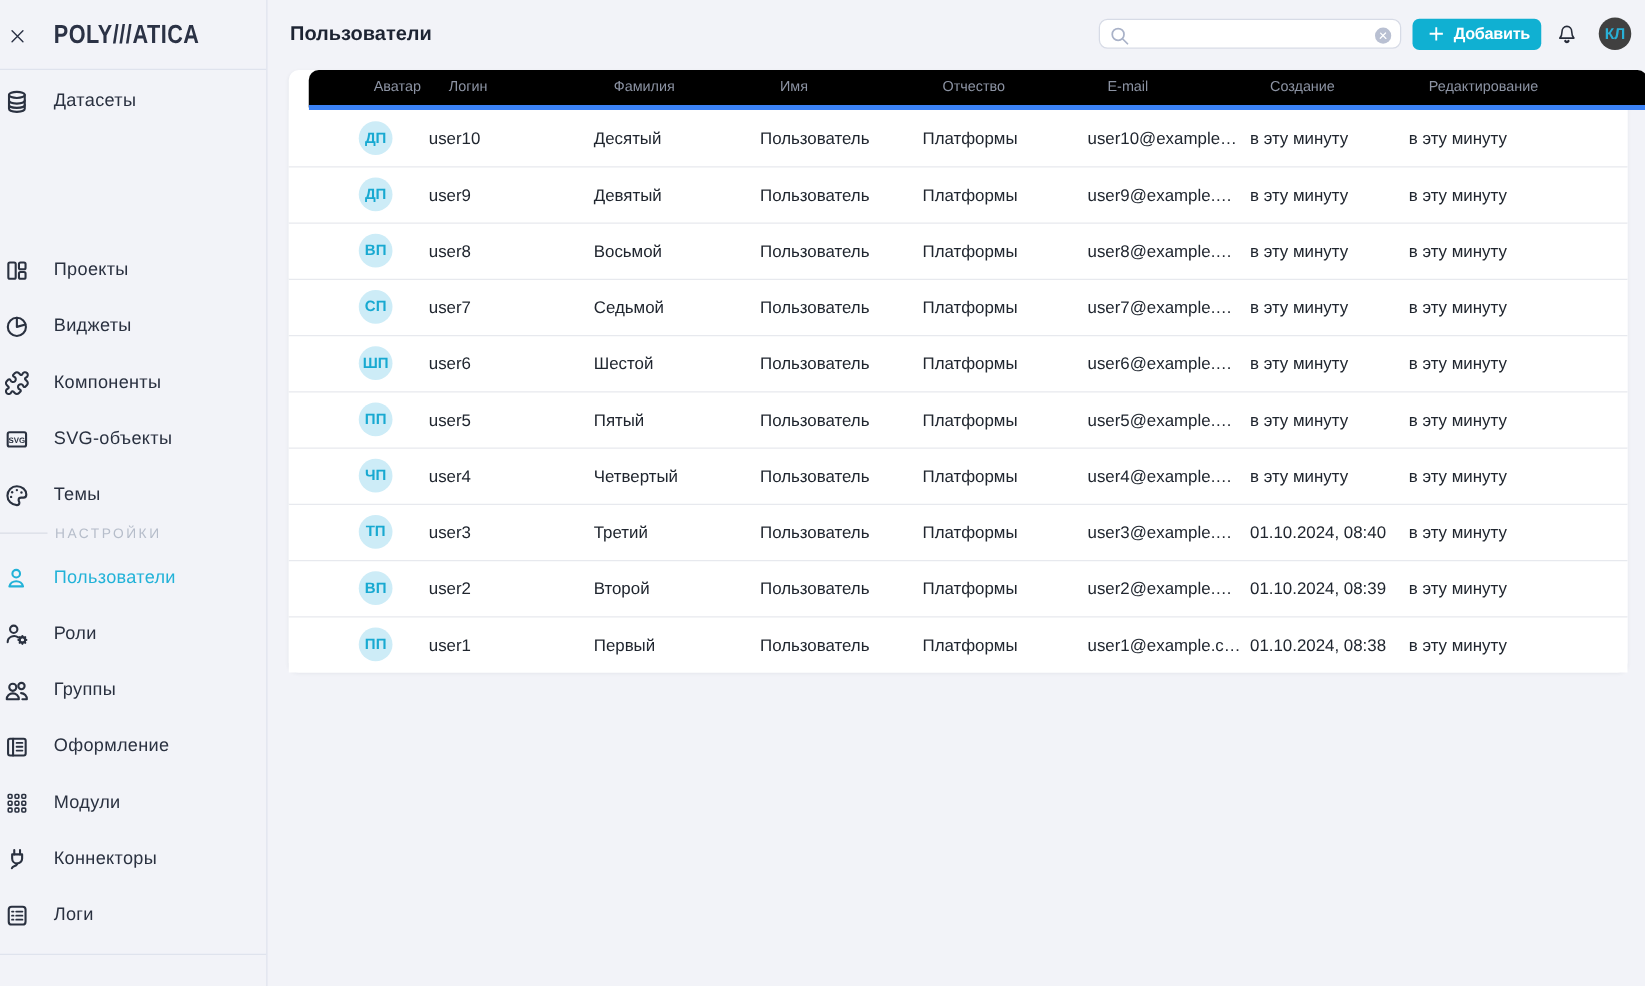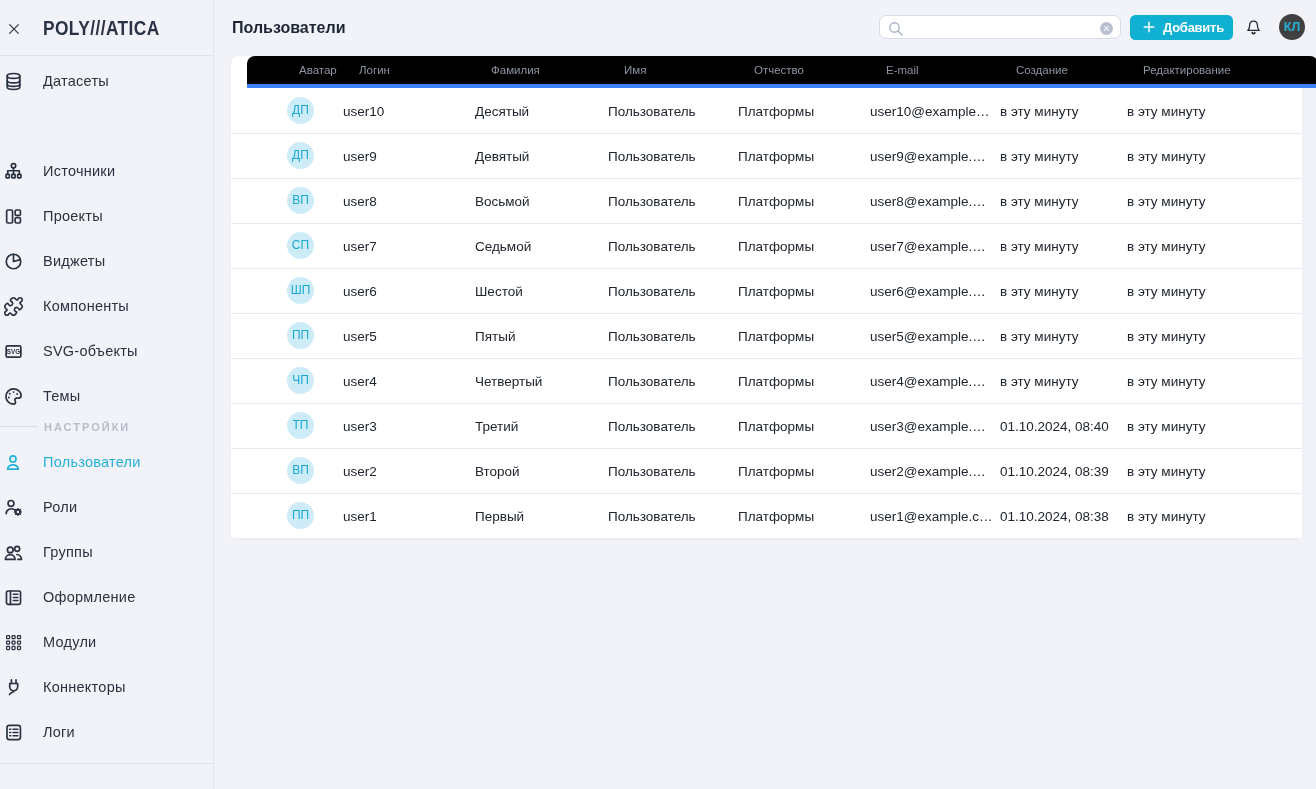--- a/index.html
+++ b/index.html
@@ -10,21 +10,21 @@
 .sidebar{position:absolute;left:0;top:0;width:214px;height:789px;background:#f2f3f8;border-right:1px solid #dfe3ed}
 .sb-head{position:absolute;top:0;left:0;width:213px;height:56px;border-bottom:1px solid #dfe3ed}
 .x-btn{position:absolute;left:8px;top:22.5px;width:12px;height:12px}
 .logo{position:absolute;left:43px;top:16px;font-size:21px;font-weight:700;color:#2b3245;white-space:nowrap;transform:scaleX(.825);transform-origin:0 0;letter-spacing:0.5px}
 .it{position:absolute;left:0;width:213px;height:45px}
 .it svg{position:absolute;left:3px;top:12px;width:21px;height:21px}
 .it .lbl{position:absolute;left:43px;top:50%;transform:translateY(-50%);font-size:14.5px;color:#2a3140;letter-spacing:0.25px}
 .it.act .lbl{color:#22b2d8}
 .sec{position:absolute;left:0;top:415.5px;width:213px;height:22px}
 .sec .ln{position:absolute;left:0;top:10px;width:38px;height:1px;background:#d9dde5}
-.sec .tx{position:absolute;left:44px;top:50%;transform:translateY(-50%);font-size:11px;font-weight:700;letter-spacing:2px;color:#b6bdca}
+.sec .tx{position:absolute;left:44px;top:50%;transform:translateY(-50%);font-size:11px;font-weight:400;letter-spacing:2px;color:#b6bdca}
 .sb-foot{position:absolute;left:0;top:763px;width:213px;height:26px;border-top:1px solid #dfe3ed}
 .sb-foot .tx{position:absolute;left:0;width:213px;top:28px;text-align:center;font-size:11px;color:#a9b0bf}
 
 .title{position:absolute;left:232px;top:18.5px;font-size:16px;font-weight:700;color:#1d2433}
 .search{position:absolute;left:879px;top:15px;width:242px;height:24px;background:#fff;border:1px solid #d7dbe6;border-radius:7px}
 .search .mag{position:absolute;left:8px;top:4.5px}
 .search .clr{position:absolute;right:7px;top:6px;width:13px;height:13px;border-radius:50%;background:#b9c0d2}
 .search .clr:before,.search .clr:after{content:"";position:absolute;left:3.1px;top:6px;width:6.8px;height:1.4px;background:#fff;border-radius:1px}
 .search .clr:before{transform:rotate(45deg)}
 .search .clr:after{transform:rotate(-45deg)}
@@ -35,21 +35,21 @@
 .avatar{position:absolute;left:1279px;top:14px;width:26px;height:26px;border-radius:50%;background:#404040;text-align:center}
 .avatar span{font-size:12.5px;font-weight:700;color:#28b0d6;line-height:26px}
 
 .card{position:absolute;left:231px;top:56px;width:1071px;height:482px;background:#fff;border-radius:8px;box-shadow:0 1px 3px rgba(40,50,70,.06)}
 .thead{position:absolute;left:16px;top:0;width:1071px;height:32px;background:#000000;border-radius:8px 8px 0 0;border-bottom:4px solid #3b82f6}
 .th{position:absolute;top:50%;transform:translateY(-50%);font-size:11.5px;color:#8c93a3}
 .row{position:absolute;left:0;width:1071px;height:45px;background:#fff}
 .rsep{position:absolute;left:0;width:1071px;height:1px;background:#e7e9ee}
 .td{position:absolute;top:50%;transform:translateY(-50%);font-size:13.5px;color:#20262f;white-space:nowrap}
 .av{position:absolute;left:56px;top:9px;width:27px;height:27px;border-radius:50%;background:#cdecf7;text-align:center}
-.av span{font-size:12px;font-weight:400;color:#18a9d1;line-height:27px}
+.av span{font-size:12px;font-weight:700;color:#18a9d1;line-height:27px}
 .c1{left:52px}.c2{left:112px}.c3{left:244px}.c4{left:377px}.c5{left:507px}.c6{left:639px}.c7{left:769px}.c8{left:896px}
 svg.ic{stroke:#2a3140;fill:none;stroke-width:1.6;stroke-linecap:round;stroke-linejoin:round}
 svg.ic.cy{stroke:#22b2d8}
 </style>
 </head>
 <body>
 <div class="sidebar">
   <div class="sb-head">
     <svg class="x-btn" viewBox="0 0 16 16">
         <path d="M2.2 2.2 L13.8 13.8 M13.8 2.2 L2.2 13.8" stroke="#2b3245" stroke-width="1.5" stroke-linecap="round"></path>
@@ -57,30 +57,20 @@
     <div class="logo">POLY///ATICA</div>
   </div>
   <div class="it" style="top:58.5px">
       <svg class="ic" viewBox="0 0 20 20">
         <ellipse cx="10" cy="4.7" rx="6" ry="2.3"></ellipse>
         <path d="M4 4.7 V15.3 C4 16.6 6.7 17.6 10 17.6 C13.3 17.6 16 16.6 16 15.3 V4.7"></path>
         <path d="M4 9 C4 10.3 6.7 11.3 10 11.3 C13.3 11.3 16 10.3 16 9"></path>
         <path d="M4 12.3 C4 13.6 6.7 14.6 10 14.6 C13.3 14.6 16 13.6 16 12.3"></path>
       </svg>
       <div class="lbl">Датасеты</div>
-    </div>
-  <div class="it" style="top:148.5px">
-      <svg class="ic" viewBox="0 0 20 20">
-        <circle cx="10" cy="4.6" r="2.1"></circle>
-        <path d="M10 6.7 V9.3 M10 9.3 H4.5 V12.6 M10 9.3 H15.5 V12.6 M10 9.3 V12.6"></path>
-        <rect x="2.9" y="12.8" width="3.2" height="3.2" rx="0.6"></rect>
-        <rect x="8.4" y="12.8" width="3.2" height="3.2" rx="0.6"></rect>
-        <rect x="13.9" y="12.8" width="3.2" height="3.2" rx="0.6"></rect>
-      </svg>
-      <div class="lbl">Источники</div>
     </div>
   <div class="it" style="top:193.5px">
       <svg class="ic" viewBox="0 0 20 20">
         <rect x="3.5" y="3.8" width="5.6" height="12.4" rx="1.2"></rect>
         <rect x="11.6" y="3.8" width="5" height="5.2" rx="1.2"></rect>
         <rect x="11.6" y="11" width="5" height="5.2" rx="1.2"></rect>
       </svg>
       <div class="lbl">Проекты</div>
     </div>
   <div class="it" style="top:238.5px">

